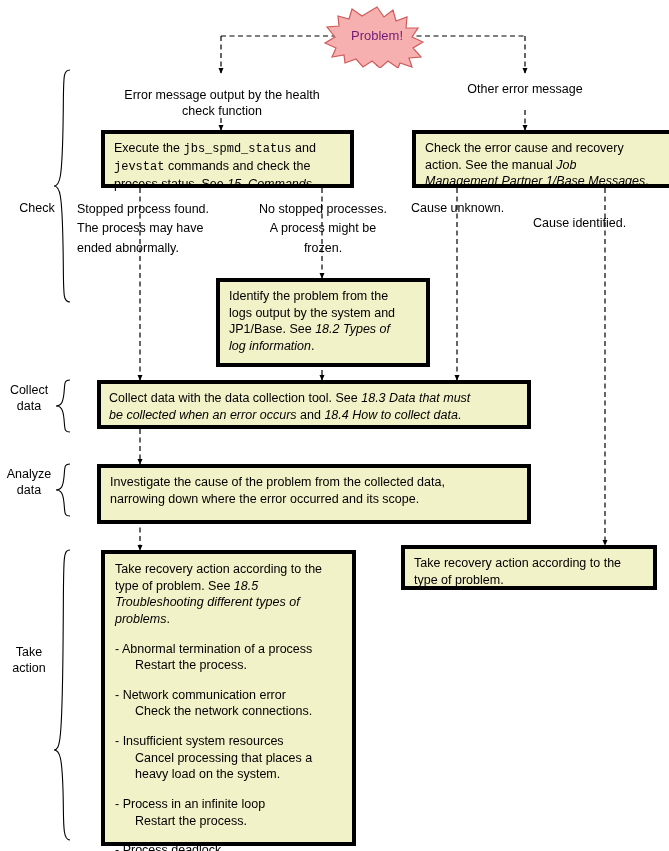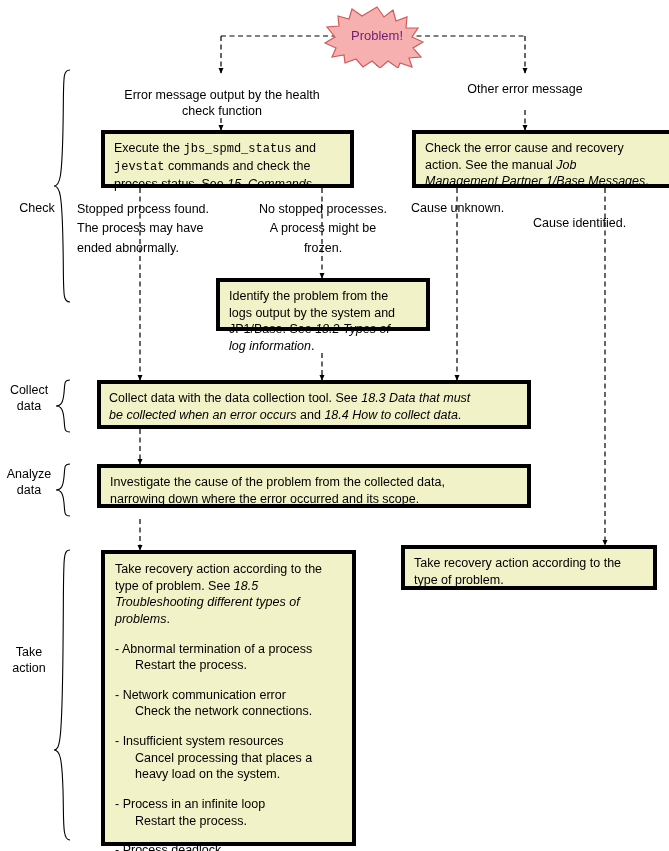--- a/index.html
+++ b/index.html
@@ -180,33 +180,33 @@
 
   <div class="label" style="left:77px; top:200px; width:160px; white-space:pre-line; line-height:1.55;">Stopped process found.
 The process may have
 ended abnormally.</div>
   <div class="label" style="left:243px; top:200px; width:160px; white-space:pre-line; line-height:1.55;text-align:center;">No stopped processes.
 A process might be
 frozen.</div>
   <div class="label" style="left:411px; top:200px; width:130px;">Cause unknown.</div>
   <div class="label" style="left:533px; top:200px; width:130px;margin-top:15px;">Cause identified.</div>
 
-  <div class="box" style="left:216px; top:278px; width:214px; height:53px;">
+  <div class="box" style="left:216px; top:278px; width:214px; height:89px;">
     <span>Identify the problem from the</span><br>
     <span>logs output by the system and</span><br>
     <span>JP1/Base. See </span><span class="ital">18.2 Types of</span><br>
     <span class="ital">log information</span><span>.</span>
   </div>
 
   <div class="box" style="left:97px; top:380px; width:434px; height:49px;padding-left:8px;">
     <span>Collect data with the data collection tool. See </span><span class="ital">18.3 Data that must</span><br>
     <span class="ital">be collected when an error occurs</span><span> and </span><span class="ital">18.4 How to collect data</span><span>.</span>
   </div>
 
-  <div class="box" style="left:97px; top:464px; width:434px; height:44px;">
+  <div class="box" style="left:97px; top:464px; width:434px; height:60px;">
     <span>Investigate the cause of the problem from the collected data,</span><br>
     <span>narrowing down where the error occurred and its scope.</span>
   </div>
 
   <div class="box" style="left:101px; top:550px; width:255px; height:296px; padding:7px 8px 6px 10px;">
     <p class="para">
       <span>Take recovery action according to the</span><br>
       <span>type of problem. See </span><span class="ital">18.5</span><br>
       <span class="ital">Troubleshooting different types of</span><br>
       <span class="ital">problems</span><span>.</span>

